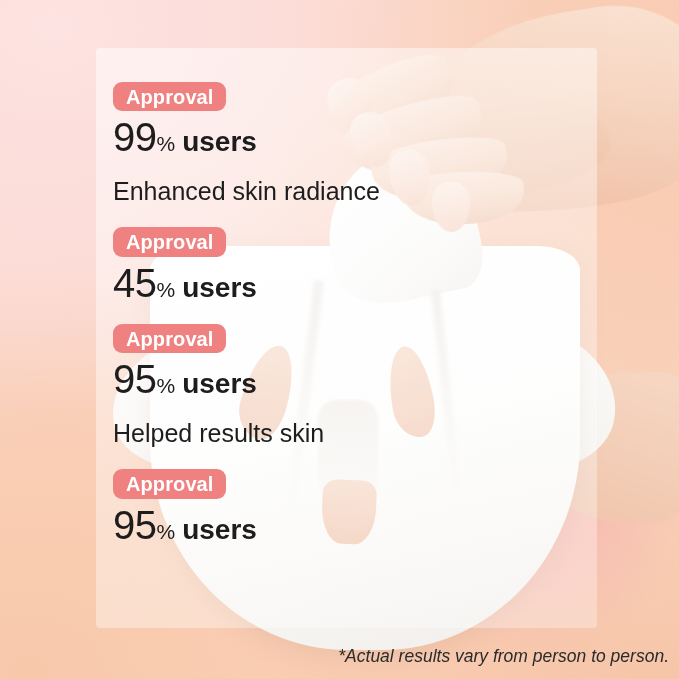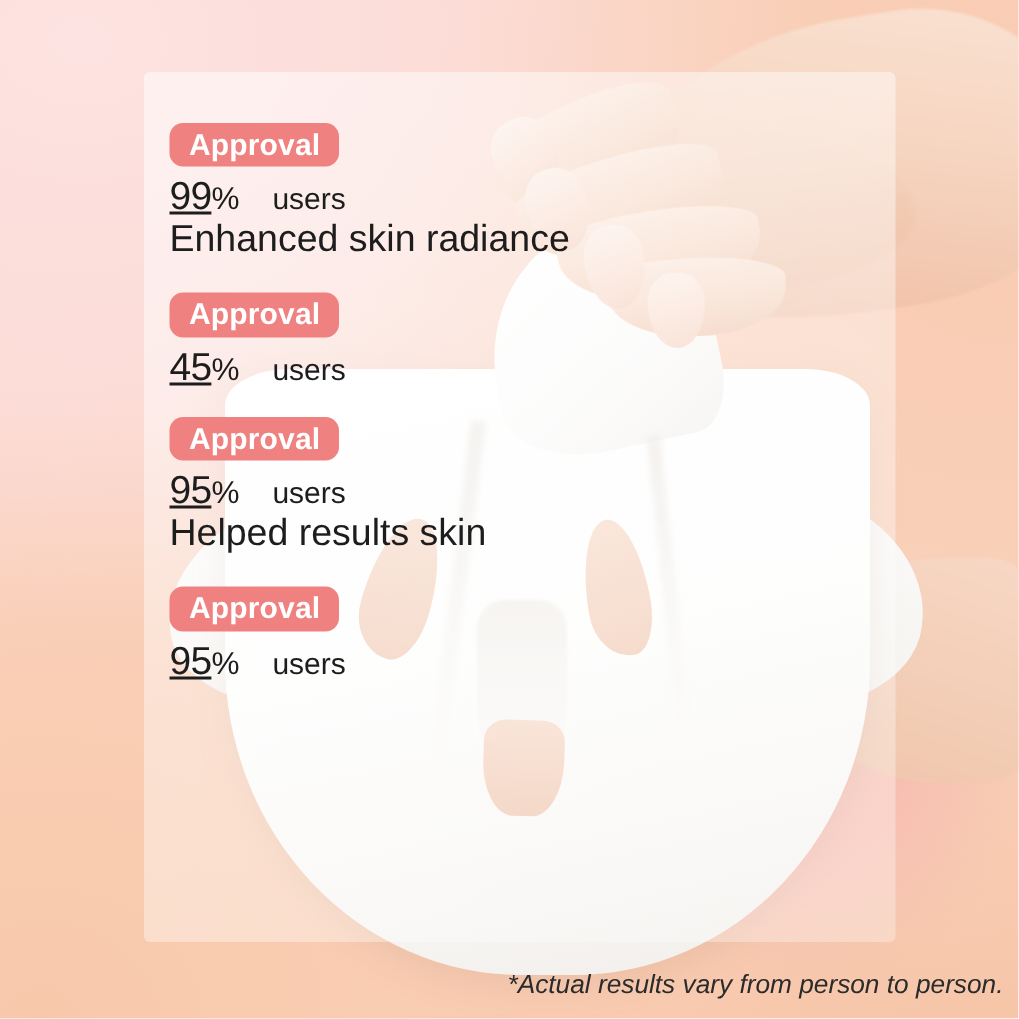--- a/index.html
+++ b/index.html
@@ -103,24 +103,24 @@
   .blocks{position:absolute;left:113px;top:82px;width:520px;}
   .block{position:relative;}
   .b0{margin-top:0;}   .b1{margin-top:22px;}
   .b2{margin-top:21px;} .b3{margin-top:22px;}
 
   .badge{display:inline-block;background:#ef8180;color:#ffffff;
       font-size:20px;font-weight:bold;letter-spacing:.1px;
       padding:4px 13px 3px 13px;border-radius:9px;line-height:1.12;}
 
   .statline{margin-top:6px;white-space:nowrap;color:#1d1d1d;line-height:1;}
-  .num{font-size:26px;letter-spacing:-.5px;vertical-align:baseline;text-decoration:underline;}
+  .num{font-size:40px;letter-spacing:-.5px;vertical-align:baseline;}
   .pct{font-size:21px;letter-spacing:0;}
-  .users{font-size:20px;margin-left:22px;}
-  .desc{margin-top:2px;font-size:25px;color:#1d1d1d;line-height:1.12;white-space:nowrap;}
+  .users{font-size:28px;margin-left:7px;font-weight:bold;}
+  .desc{margin-top:20px;font-size:25px;color:#1d1d1d;line-height:1.12;white-space:nowrap;}
 
   .disclaimer{position:absolute;right:10px;bottom:12px;font-size:17.5px;color:#2b2b2b;
       white-space:nowrap;font-style:italic;}
 </style>
 </head>
 <body>
 
 <div id="stage">
 
   <div class="photo">

